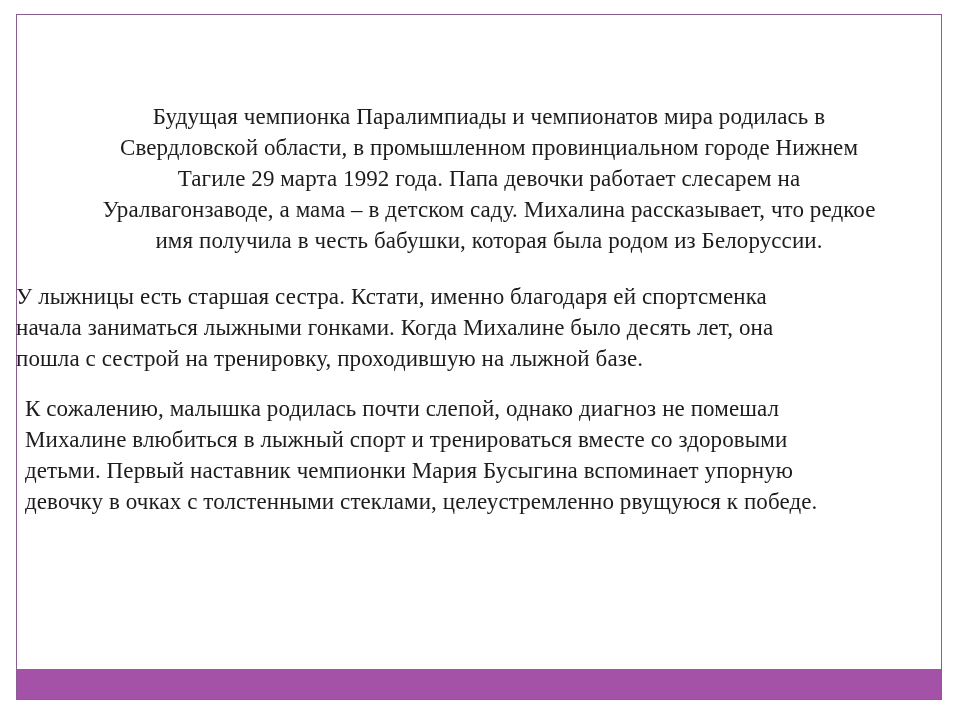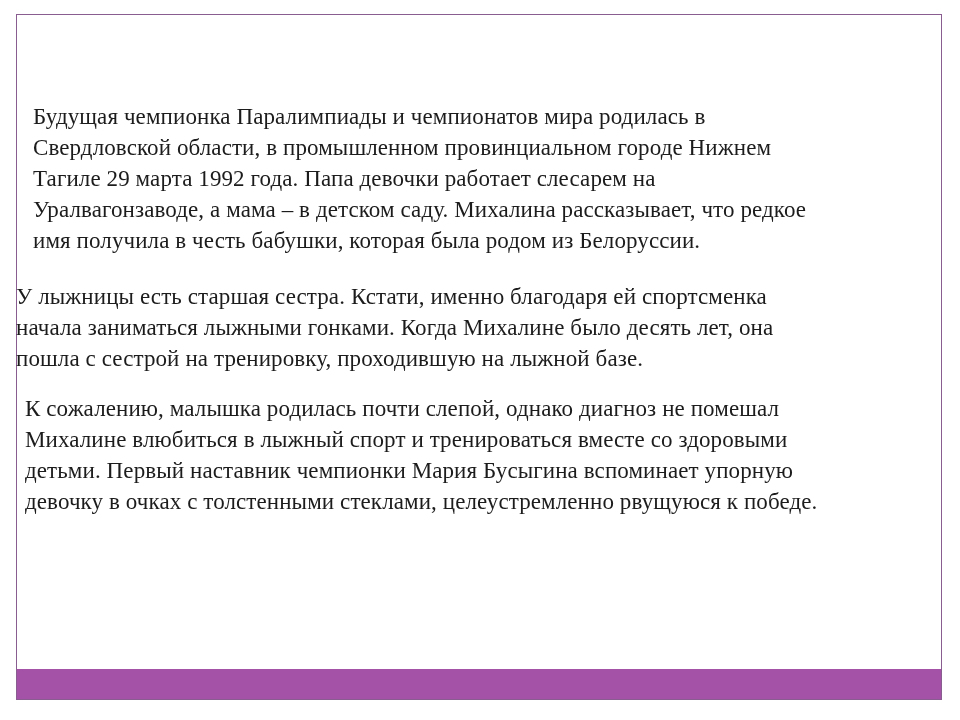--- a/index.html
+++ b/index.html
@@ -37,21 +37,21 @@
   }
   .para {
     position: absolute;
     margin: 0;
     font-size: 23px;
     line-height: 31px;
     color: var(--text, #1c1c1c);
     white-space: pre-line;
     letter-spacing: 0.1px;
   }
-  .para-1 { left: 33px; top: 101px; width: 912px; }
+  .para-1 { left: 33px; top: 101px; width: 912px; text-align: center; }
   .para-2 { left: 16px; top: 281px; width: 920px; }
   .para-3 { left: 25px; top: 393px; width: 920px; }
 </style>
 </head>
 <body>
 
 <div class="canvas">
   <div class="frame">
     <div class="accent-bar"></div>
   </div>

